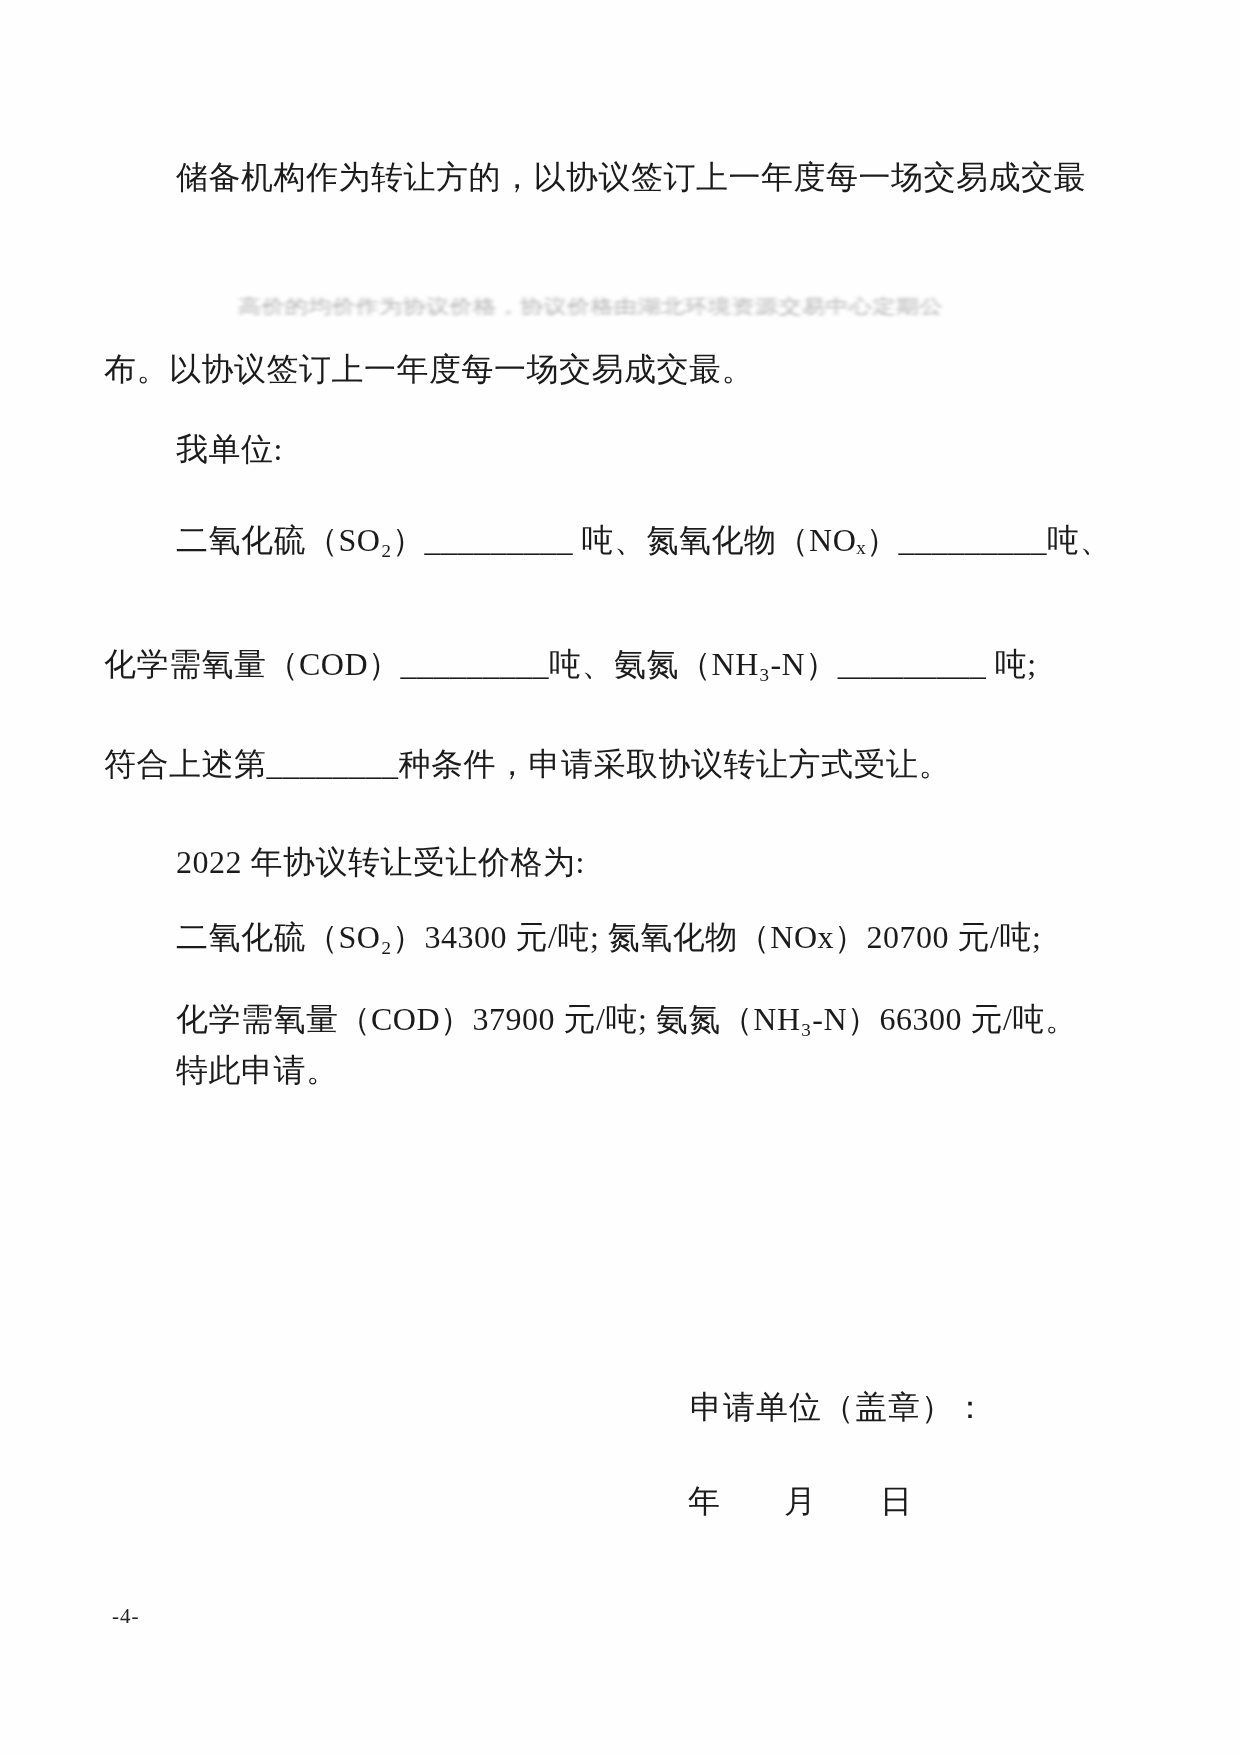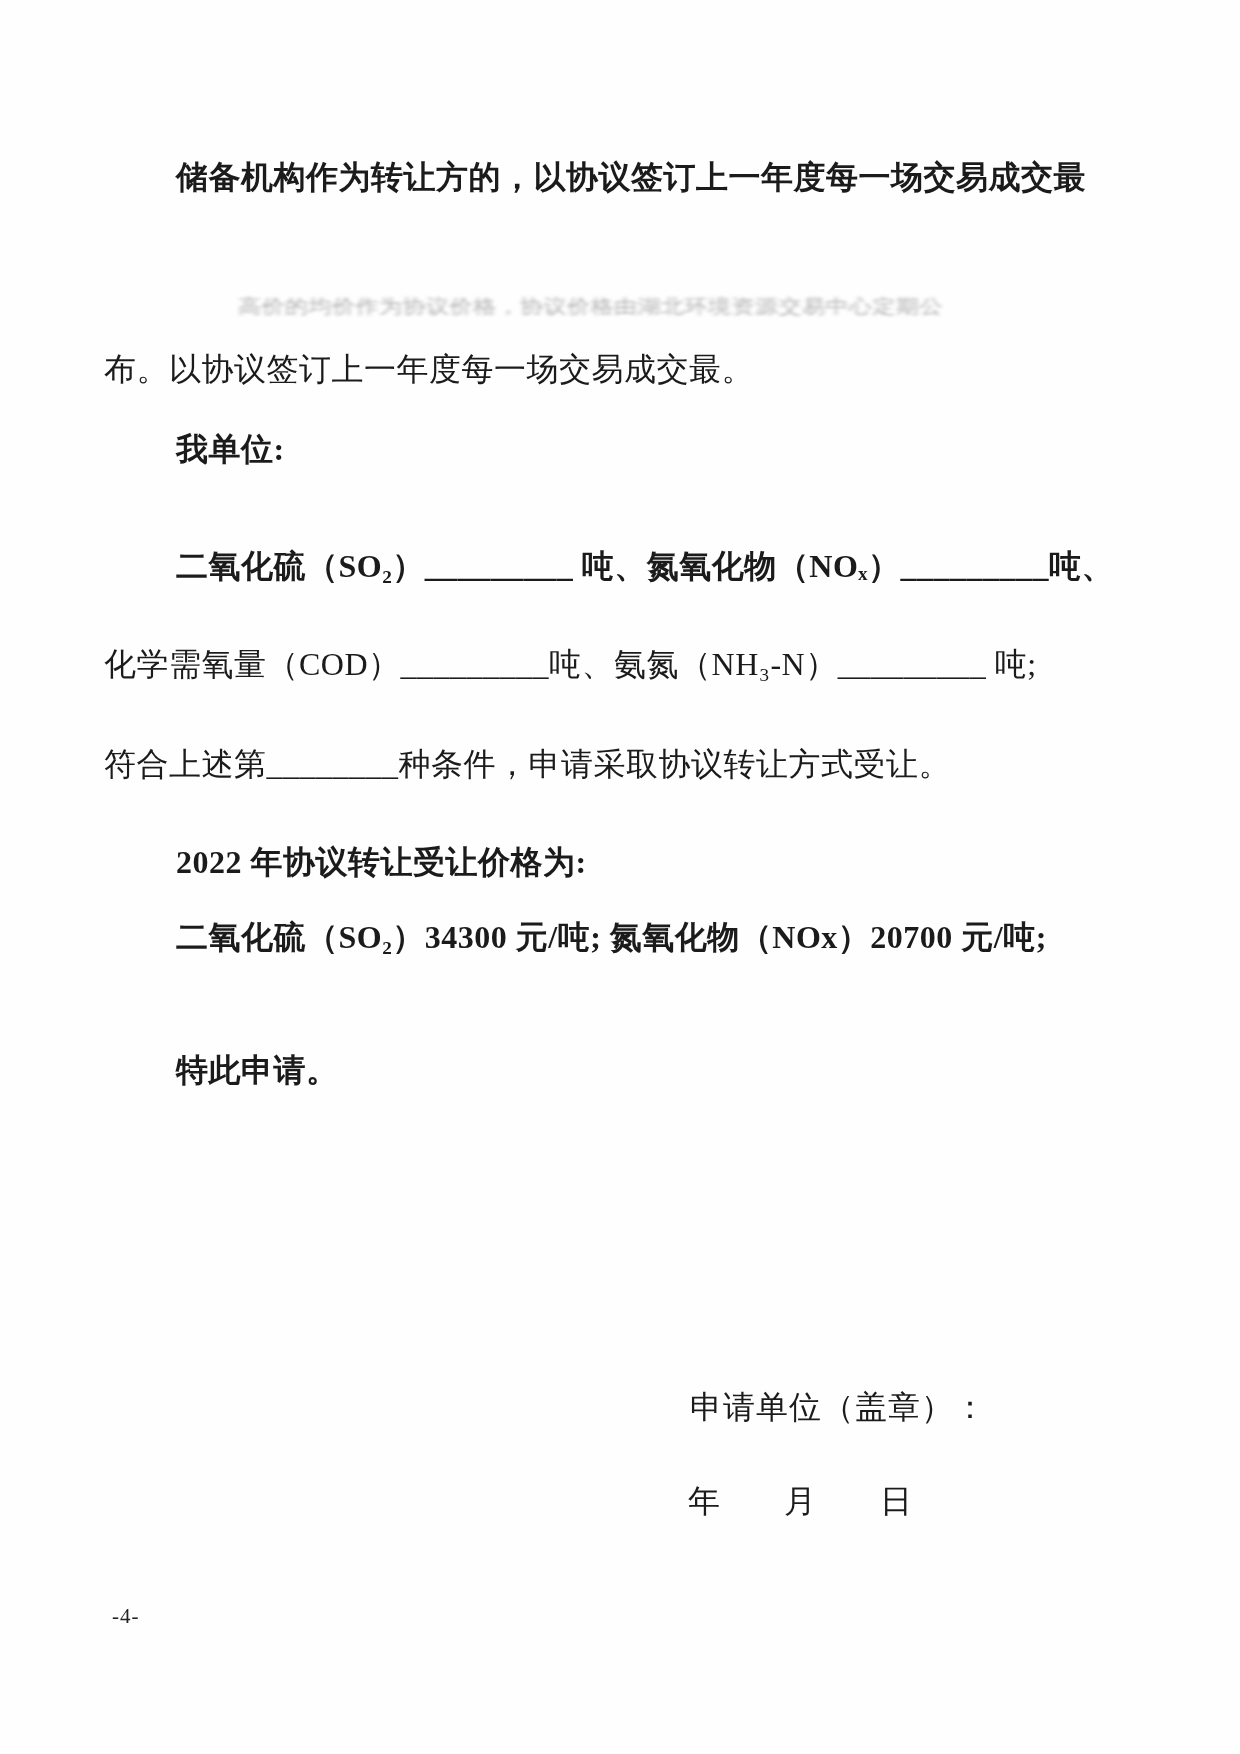--- a/index.html
+++ b/index.html
@@ -22,21 +22,20 @@
     left: 104px;
     width: 1010px;
     font-size: 32px;
     line-height: 1.2;
     letter-spacing: 0.5px;
     white-space: nowrap;
     color: #1b1b1b;
   }
   .line.indent {
     text-indent: 72px;
-    font-weight: bold;
   }
   .artifact {
     position: absolute;
     left: 238px;
     top: 291px;
     width: 712px;
     font-size: 23px;
     letter-spacing: 0.5px;
     white-space: nowrap;
     color: #787878;
@@ -73,25 +72,26 @@
 <body>
 
 <div class="page">
 
   <div class="line indent" style="top:158px">储备机构作为转让方的，以协议签订上一年度每一场交易成交最</div>
 
   <div class="artifact">高价的均价作为协议价格，协议价格由湖北环境资源交易中心定期公</div>
 
   <div class="line" style="top:350px">布。以协议签订上一年度每一场交易成交最。</div>
   <div class="line indent" style="top:430px">我单位:</div>
-  <div class="line indent" style="top:547px">二氧化硫（SO₂）_________ 吨、氮氧化物（NOₓ）_________吨、</div>
+  <div class="line indent" style="top:521px">二氧化硫（SO₂）_________ 吨、氮氧化物（NOₓ）_________吨、</div>
   <div class="line" style="top:645px">化学需氧量（COD）_________吨、氨氮（NH₃-N）_________ 吨;</div>
   <div class="line" style="top:745px">符合上述第________种条件，申请采取协议转让方式受让。</div>
   <div class="line indent" style="top:843px">2022 年协议转让受让价格为:</div>
   <div class="line indent" style="top:918px">二氧化硫（SO₂）34300 元/吨; 氮氧化物（NOx）20700 元/吨;</div>
+  <div class="line indent" style="top:1000px">化学需氧量（COD）37900 元/吨; 氨氮（NH₃-N）66300 元/吨。</div>
   <div class="line indent" style="top:1051px">特此申请。</div>
 
   <div class="sig-unit">申请单位（盖章）：</div>
   <div class="sig-date">年　　月　　日</div>
 
   <div class="page-number">-4-</div>
 
 </div>
 
 </body></html>

